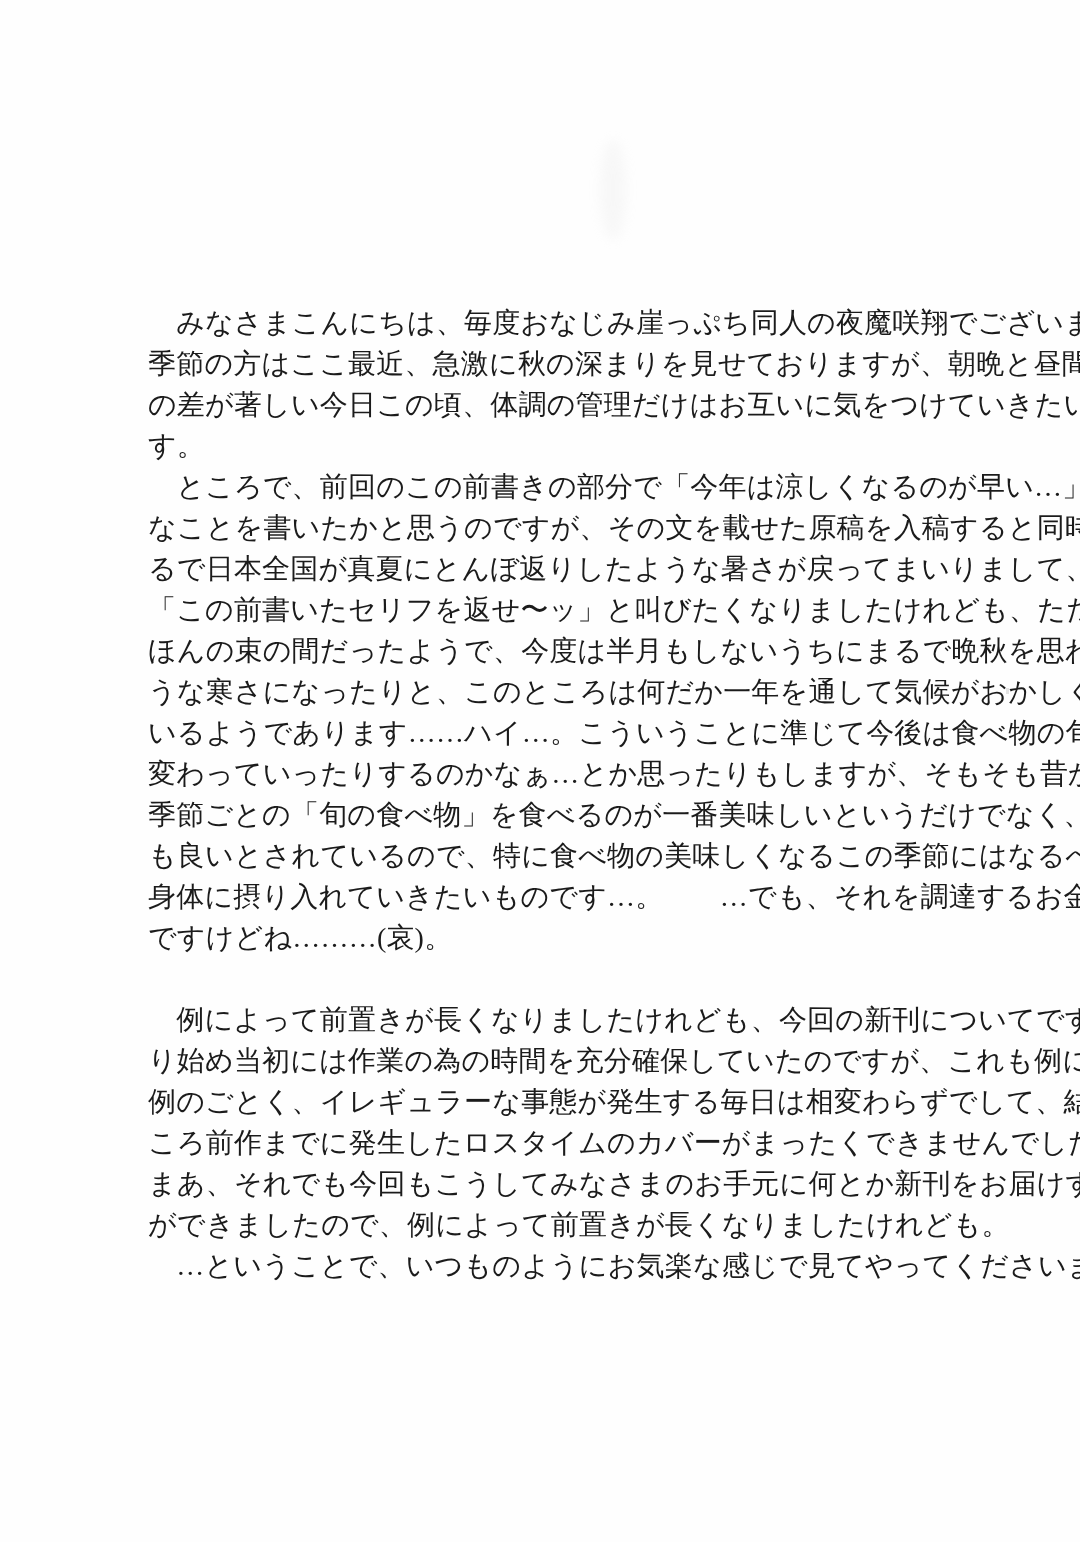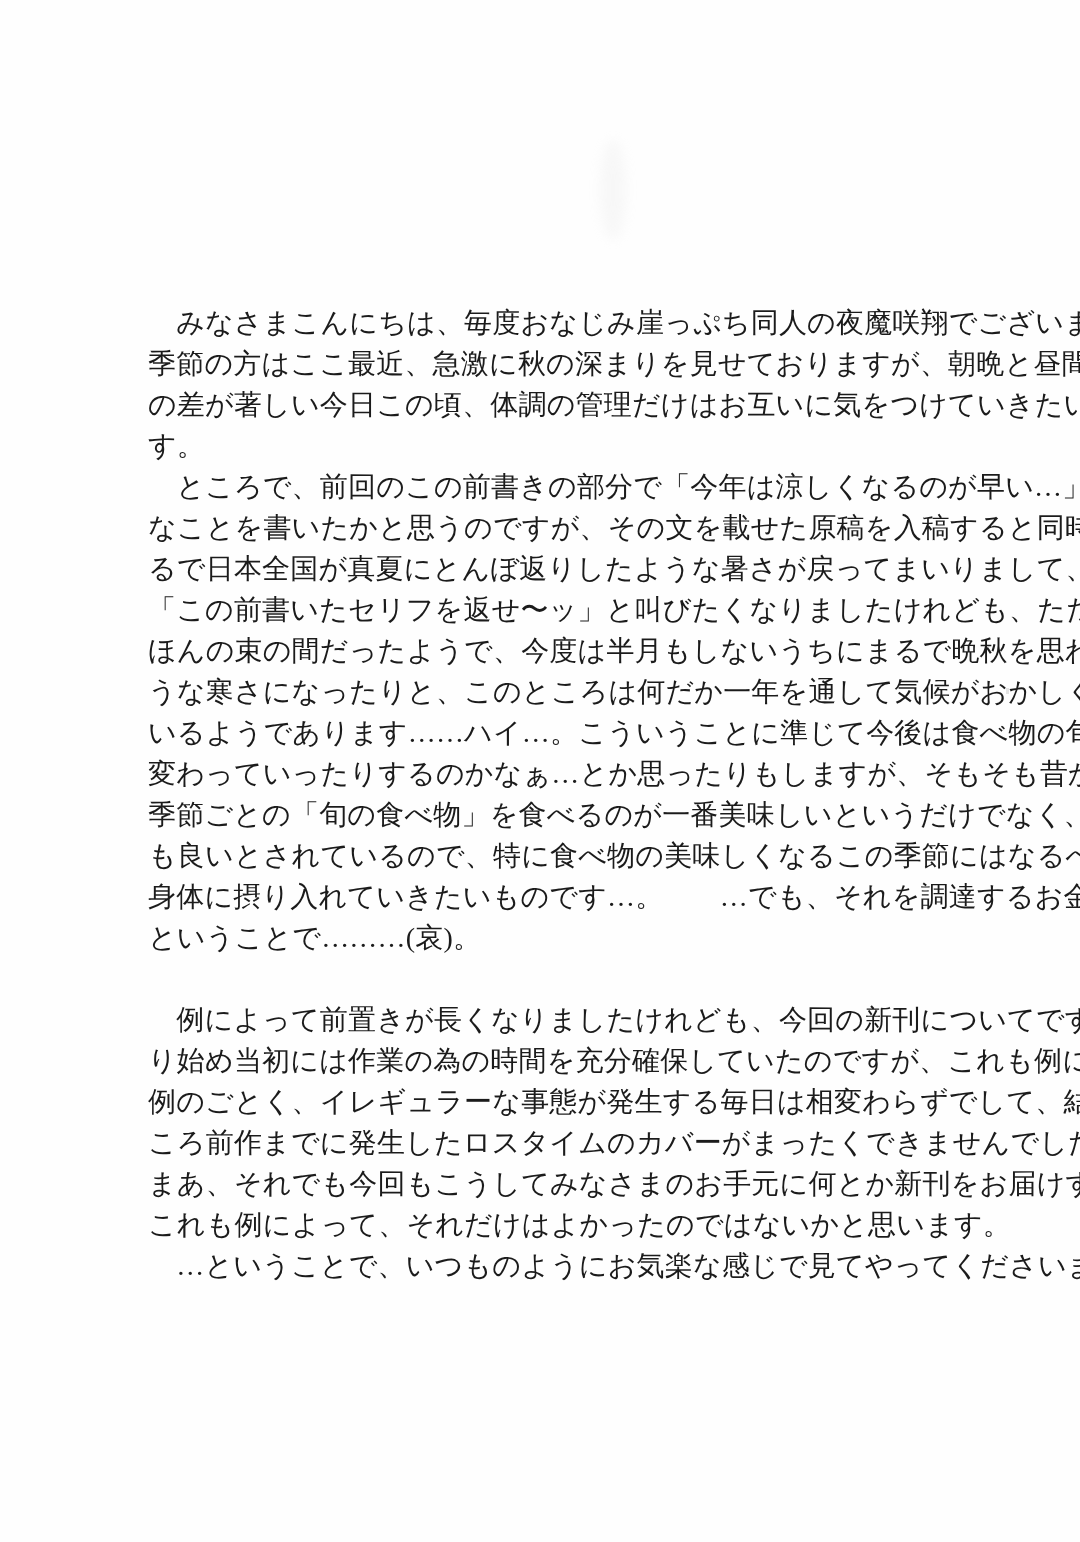--- a/index.html
+++ b/index.html
@@ -78,30 +78,30 @@
       <div class="text-line">なことを書いたかと思うのですが、その文を載せた原稿を入稿すると同時に、ま</div>
       <div class="text-line">るで日本全国が真夏にとんぼ返りしたような暑さが戻ってまいりまして、思わず</div>
       <div class="text-line">「この前書いたセリフを返せ〜ッ」と叫びたくなりましたけれども、ただそれも</div>
       <div class="text-line">ほんの束の間だったようで、今度は半月もしないうちにまるで晩秋を思わせるよ</div>
       <div class="text-line">うな寒さになったりと、このところは何だか一年を通して気候がおかしくなって</div>
       <div class="text-line">いるようであります……ハイ…。こういうことに準じて今後は食べ物の旬とかも</div>
       <div class="text-line">変わっていったりするのかなぁ…とか思ったりもしますが、そもそも昔からその</div>
       <div class="text-line">季節ごとの「旬の食べ物」を食べるのが一番美味しいというだけでなく、身体に</div>
       <div class="text-line">も良いとされているので、特に食べ物の美味しくなるこの季節にはなるべくなら</div>
       <div class="text-line">身体に摂り入れていきたいものです…。　　…でも、それを調達するお金が無いん</div>
-      <div class="text-line">ということで………(哀)。</div>
+      <div class="text-line">ですけどね………(哀)。</div>
     </div>
 
     <div class="paragraph gap-before">
       <div class="text-line">　例によって前置きが長くなりましたけれども、今回の新刊についてですが、作</div>
       <div class="text-line">り始め当初には作業の為の時間を充分確保していたのですが、これも例によって</div>
       <div class="text-line">例のごとく、イレギュラーな事態が発生する毎日は相変わらずでして、結局のと</div>
       <div class="text-line">ころ前作までに発生したロスタイムのカバーがまったくできませんでした…。</div>
       <div class="text-line">まあ、それでも今回もこうしてみなさまのお手元に何とか新刊をお届けすること</div>
-      <div class="text-line">これも例によって、それだけはよかったのではないかと思います。</div>
+      <div class="text-line">ができましたので、例によって前置きが長くなりましたけれども。</div>
     </div>
 
     <div class="paragraph">
       <div class="text-line">　…ということで、いつものようにお気楽な感じで見てやってくださいませ…。</div>
     </div>
 
   </div>
 </div>
 
 </body></html>

